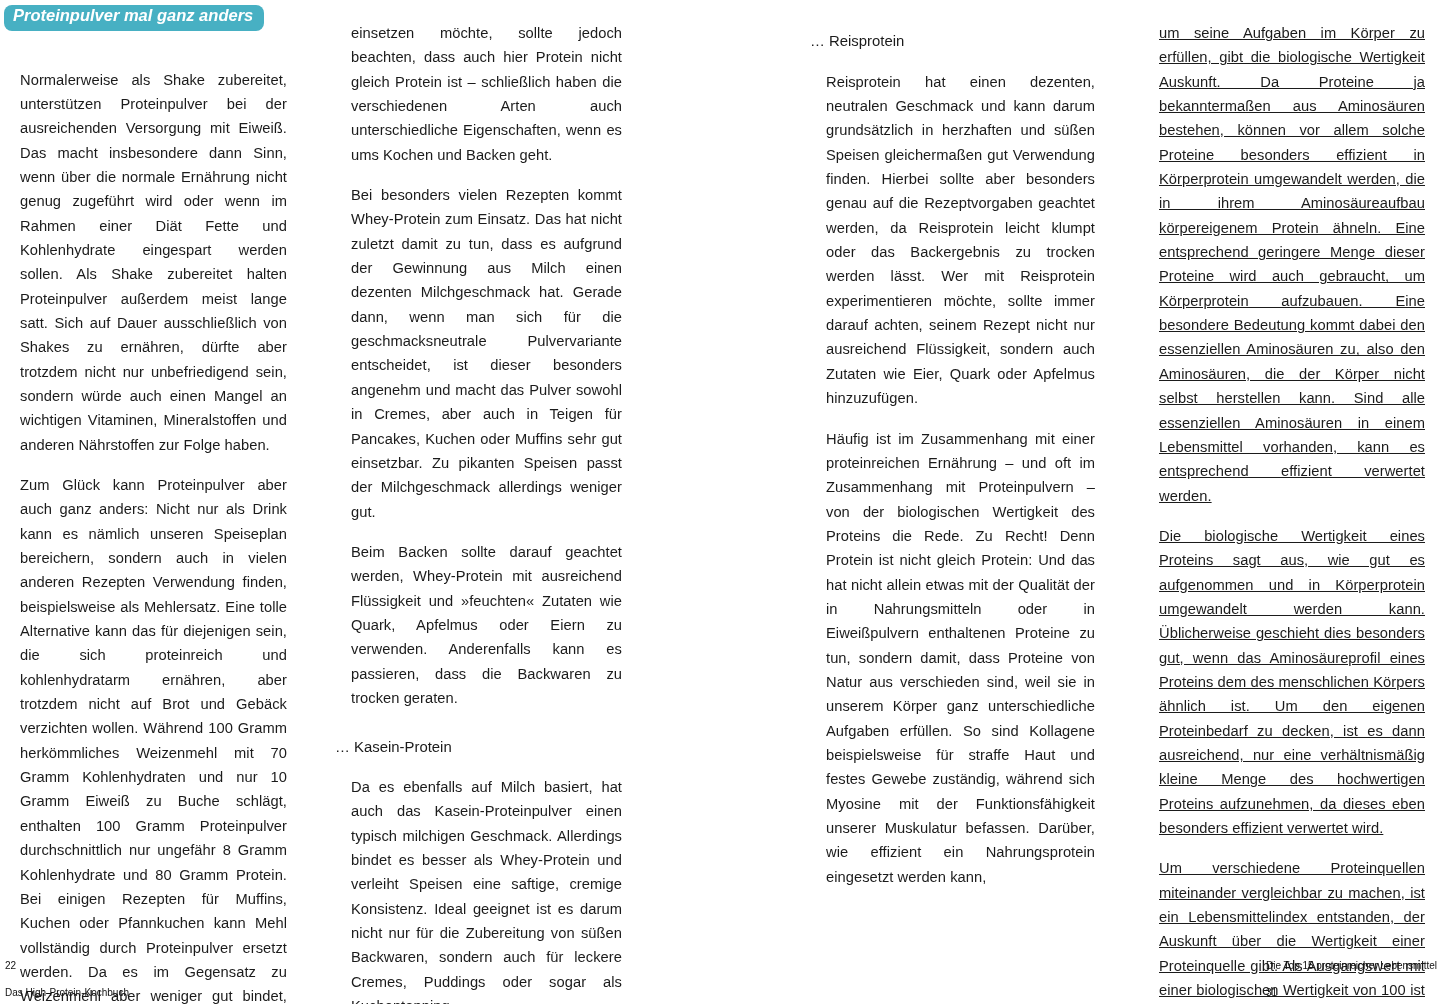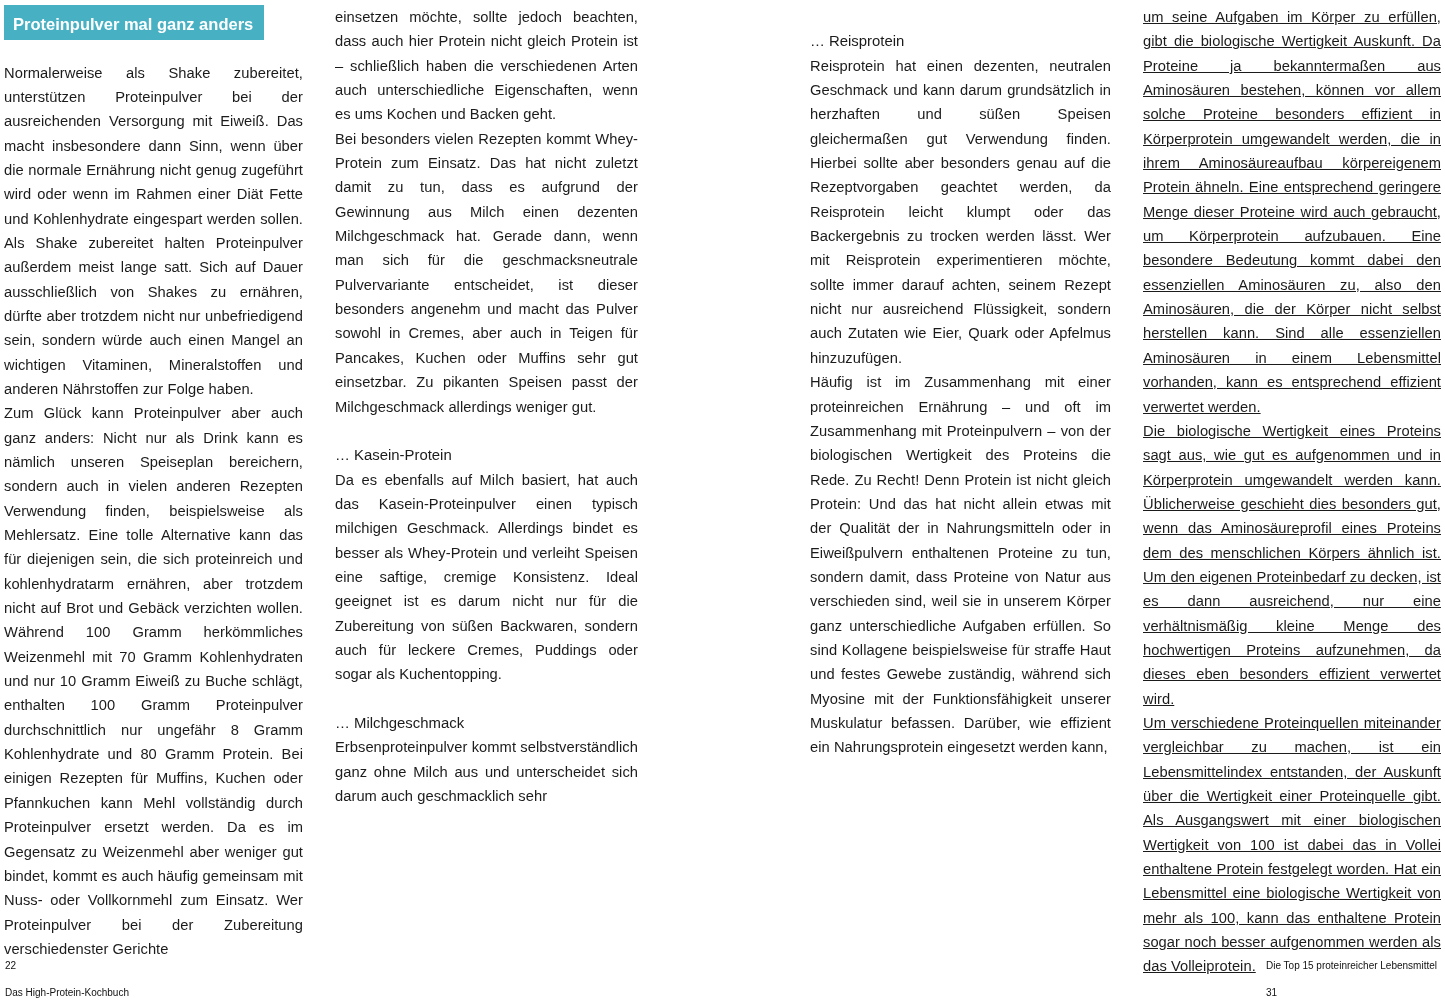--- a/index.html
+++ b/index.html
@@ -13,37 +13,39 @@
     font-family: "Liberation Sans", sans-serif;
     color: #1b1b1b;
   }
   .col { position: absolute; top: 5px; }
   #col-0 { left: 4px;    width: 299px; }
   #col-1 { left: 335px;  width: 303px; }
   #col-2 { left: 810px;  width: 301px; }
   #col-3 { left: 1143px; width: 298px; text-decoration: underline; }
 
   .col p.para {
-    margin: 0;
+    margin: 16px;
     text-align: justify;
     hyphens: auto;
     -webkit-hyphens: auto;
     font-size: 14.7px;
     line-height: 24.35px;
     letter-spacing: 0.05px;
   }
   .badge {
     display: inline-block;
     background: var(--teal, #47b0c3);
     color: #ffffff;
     font-weight: 700;
+    font-style: italic;
     font-size: 16.5px;
     line-height: 1;
-    padding: 11px 11px 7px 9px;
+    padding: 2px 11px 7px 9px;
     margin: 0 0 21px 0;
+    border-radius: 8px;
   }
   h3.sub {
     margin: 24.35px 0 0 0;
     font-size: 14.9px;
     line-height: 24.35px;
     font-weight: 400;
     color: #1b1b1b;
   }
   h3.sub.teal {
     color: var(--teal, #47b0c3);
@@ -65,20 +67,21 @@
   #footer-right { right: 8px; }
 </style>
 </head>
 <body>
 
 <main class="spread">
   <section class="col" id="col-0"><div class="badge">Proteinpulver mal ganz anders</div><p class="para">Normalerweise als Shake zubereitet, unterstützen Proteinpulver bei der ausreichenden Versorgung mit Eiweiß. Das macht insbesondere dann Sinn, wenn über die normale Ernährung nicht genug zugeführt wird oder wenn im Rahmen einer Diät Fette und Kohlenhydrate eingespart werden sollen. Als Shake zubereitet halten Proteinpulver außerdem meist lange satt. Sich auf Dauer ausschließlich von Shakes zu ernähren, dürfte aber trotzdem nicht nur unbefriedigend sein, sondern würde auch einen Mangel an wichtigen Vitaminen, Mineralstoffen und anderen Nährstoffen zur Folge haben.</p><p class="para">Zum Glück kann Proteinpulver aber auch ganz anders: Nicht nur als Drink kann es nämlich unseren Speiseplan bereichern, sondern auch in vielen anderen Rezepten Verwendung finden, beispielsweise als Mehlersatz. Eine tolle Alternative kann das für diejenigen sein, die sich proteinreich und kohlenhydratarm ernähren, aber trotzdem nicht auf Brot und Gebäck verzichten wollen. Während 100 Gramm herkömmliches Weizenmehl mit 70 Gramm Kohlenhydraten und nur 10 Gramm Eiweiß zu Buche schlägt, enthalten 100 Gramm Proteinpulver durchschnittlich nur ungefähr 8 Gramm Kohlenhydrate und 80 Gramm Protein. Bei einigen Rezepten für Muffins, Kuchen oder Pfannkuchen kann Mehl vollständig durch Proteinpulver ersetzt werden. Da es im Gegensatz zu Weizenmehl aber weniger gut bindet, kommt es auch häufig gemeinsam mit Nuss- oder Vollkornmehl zum Einsatz. Wer Proteinpulver bei der Zubereitung verschiedenster Gerichte</p></section>
   <section class="col" id="col-1">
       <p class="para">einsetzen möchte, sollte jedoch beachten, dass auch hier Protein nicht gleich Protein ist – schließlich haben die verschiedenen Arten auch unterschiedliche Eigenschaften, wenn es ums Kochen und Backen geht.</p>
       <p class="para">Bei besonders vielen Rezepten kommt Whey-Protein zum Einsatz. Das hat nicht zuletzt damit zu tun, dass es aufgrund der Gewinnung aus Milch einen dezenten Milchgeschmack hat. Gerade dann, wenn man sich für die geschmacksneutrale Pulvervariante entscheidet, ist dieser besonders angenehm und macht das Pulver sowohl in Cremes, aber auch in Teigen für Pancakes, Kuchen oder Muffins sehr gut einsetzbar. Zu pikanten Speisen passt der Milchgeschmack allerdings weniger gut.</p>
+      <p class="para">Beim Backen sollte darauf geachtet werden, Whey-Protein mit ausreichend Flüssigkeit und »feuchten« Zutaten wie Quark, Apfelmus oder Eiern zu verwenden. Anderenfalls kann es passieren, dass die Backwaren zu trocken geraten.</p>
       <h3 class="sub">… Kasein-Protein</h3>
       <p class="para">Da es ebenfalls auf Milch basiert, hat auch das Kasein-Proteinpulver einen typisch milchigen Geschmack. Allerdings bindet es besser als Whey-Protein und verleiht Speisen eine saftige, cremige Konsistenz. Ideal geeignet ist es darum nicht nur für die Zubereitung von süßen Backwaren, sondern auch für leckere Cremes, Puddings oder sogar als Kuchentopping.</p>
       <h3 class="sub">… Milchgeschmack</h3>
       <p class="para">Erbsenproteinpulver kommt selbstverständlich ganz ohne Milch aus und unterscheidet sich darum auch geschmacklich sehr</p>
     </section>
   <section class="col" id="col-2">
       <h3 class="sub">… Reisprotein</h3>
       <p class="para">Reisprotein hat einen dezenten, neutralen Geschmack und kann darum grundsätzlich in herzhaften und süßen Speisen gleichermaßen gut Verwendung finden. Hierbei sollte aber besonders genau auf die Rezeptvorgaben geachtet werden, da Reisprotein leicht klumpt oder das Backergebnis zu trocken werden lässt. Wer mit Reisprotein experimentieren möchte, sollte immer darauf achten, seinem Rezept nicht nur ausreichend Flüssigkeit, sondern auch Zutaten wie Eier, Quark oder Apfelmus hinzuzufügen.</p>
       <p class="para">Häufig ist im Zusammenhang mit einer proteinreichen Ernährung – und oft im Zusammenhang mit Proteinpulvern – von der biologischen Wertigkeit des Proteins die Rede. Zu Recht! Denn Protein ist nicht gleich Protein: Und das hat nicht allein etwas mit der Qualität der in Nahrungsmitteln oder in Eiweißpulvern enthaltenen Proteine zu tun, sondern damit, dass Proteine von Natur aus verschieden sind, weil sie in unserem Körper ganz unterschiedliche Aufgaben erfüllen. So sind Kollagene beispielsweise für straffe Haut und festes Gewebe zuständig, während sich Myosine mit der Funktionsfähigkeit unserer Muskulatur befassen. Darüber, wie effizient ein Nahrungsprotein eingesetzt werden kann,</p>
     </section>

